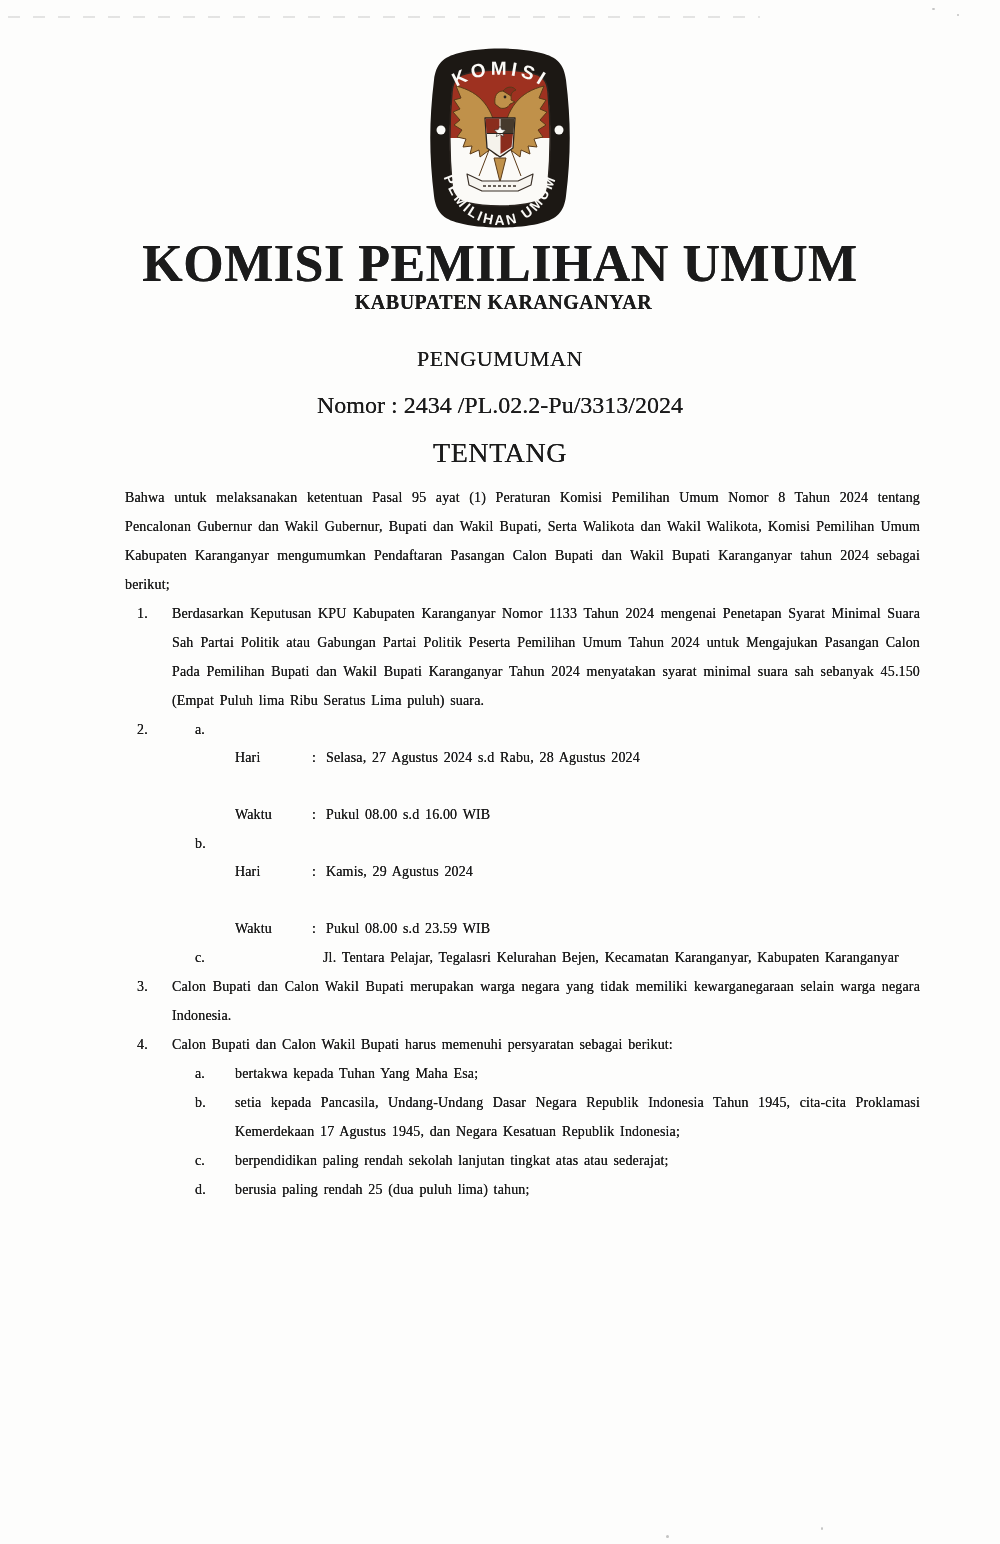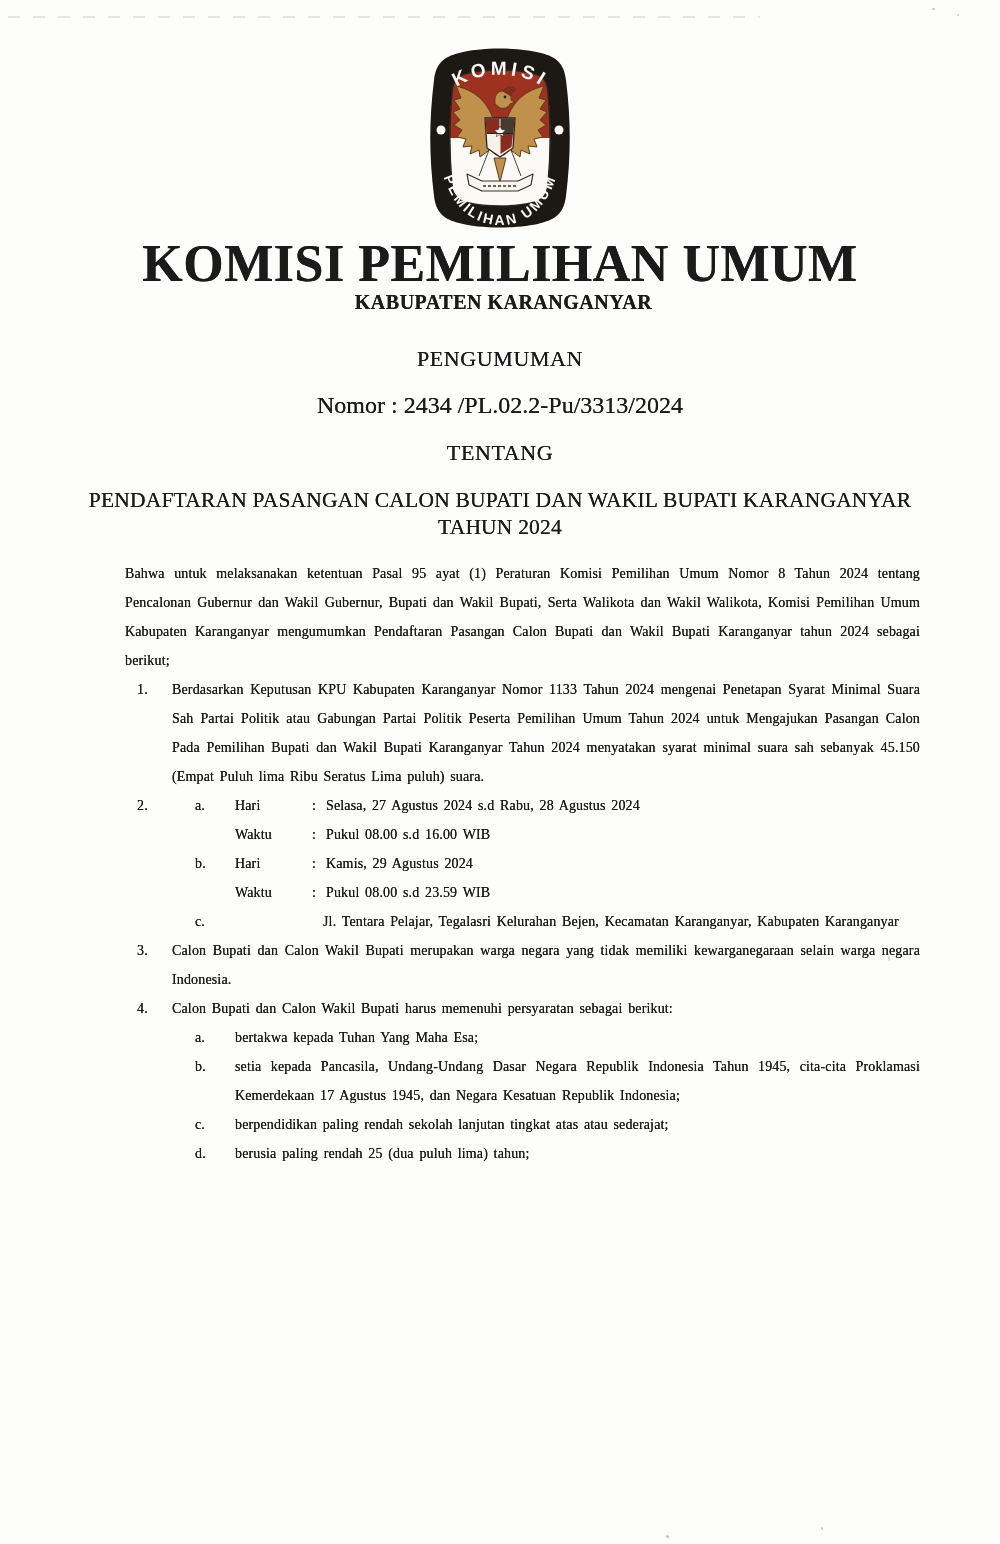--- a/index.html
+++ b/index.html
@@ -27,38 +27,38 @@
   .speck.s5 { top:1527px; left:821px; width:2px; height:3px; }
 
   .logo-wrap { width:150px; margin:46px auto 0 auto; }
   .logo-wrap svg { display:block; }
 
   .hdr { text-align:center; text-shadow:0 0 .3px currentColor; }
   .org    { margin-top:13px; font-size:52px; line-height:42px; font-weight:700; letter-spacing:.5px; }
   .region { margin-top:1px;  font-size:20px; line-height:33px; font-weight:700; letter-spacing:.5px;margin-left:7px; }
   .doctype{ margin-top:28px; font-size:22px; line-height:24px; letter-spacing:.6px;text-align:center; }
   .docnum { margin-top:22px; font-size:24px; line-height:24px; }
-  .about  { margin-top:24px; font-size:22px; line-height:24px; letter-spacing:.6px; }
+  .about  { margin-top:24px; font-size:28px; line-height:24px; letter-spacing:.6px; }
   .subject{ margin-top:22px; font-size:21.5px; line-height:27px; letter-spacing:.2px; }
 
   .doc {
     margin:18px 80px 0 125px;
     width:795px;
     font-size:14px; line-height:29px;
     letter-spacing:.15px; word-spacing:2px;
     text-shadow:0 0 .3px currentColor;
   }
   .intro { text-align:justify; }
   .item { display:flex; align-items:flex-start; }
   .item .num { flex:0 0 47px; padding-left:12px; }
   .item .itext { flex:1; text-align:justify; }
   .sub { display:flex; align-items:flex-start; margin-left:23px; }
   .sub .letter { flex:0 0 40px; }
   .sub .stext { flex:1; text-align:justify; }
-  .kv { display:flex; align-items:flex-end; }
+  .kv { display:flex; align-items:flex-end;margin-top:28px; }
   .kv .k { flex:0 0 77px; }
   .kv .sep { flex:0 0 14px; }
   .kv .v { flex:1; }
   .kv .kwide { flex:0 0 88px; }
   .addr { margin-left:88px; text-align:justify; }
 </style>
 </head>
 <body>
 
 <div class="page">
@@ -129,24 +129,20 @@
         <textPath href="#arcBottom" startOffset="50%" text-anchor="middle">PEMILIHAN UMUM</textPath>
       </text>
     </svg>
   </div>
 
   <div class="hdr org">KOMISI PEMILIHAN UMUM</div>
   <div class="hdr region">KABUPATEN KARANGANYAR</div>
   <div class="hdr doctype">PENGUMUMAN</div>
   <div class="hdr docnum">Nomor : 2434 /PL.02.2-Pu/3313/2024</div>
   <div class="hdr about">TENTANG</div>
-  <div class="hdr subject">
-    <div>PENDAFTARAN PASANGAN CALON BUPATI DAN WAKIL BUPATI KARANGANYAR</div>
-    <div>TAHUN 2024</div>
-  </div>
 
   <div class="doc">
 
     <p class="intro">Bahwa untuk melaksanakan ketentuan Pasal 95 ayat (1) Peraturan Komisi Pemilihan Umum Nomor 8 Tahun 2024 tentang Pencalonan Gubernur dan Wakil Gubernur, Bupati dan Wakil Bupati, Serta Walikota dan Wakil Walikota, Komisi Pemilihan Umum Kabupaten Karanganyar mengumumkan Pendaftaran Pasangan Calon Bupati dan Wakil Bupati Karanganyar tahun 2024 sebagai berikut;</p>
 
     <div class="item">
       <span class="num">1.</span>
       <span class="itext">Berdasarkan Keputusan KPU Kabupaten Karanganyar Nomor 1133 Tahun 2024 mengenai Penetapan Syarat Minimal Suara Sah Partai Politik atau Gabungan Partai Politik Peserta Pemilihan Umum Tahun 2024 untuk Mengajukan Pasangan Calon Pada Pemilihan Bupati dan Wakil Bupati Karanganyar Tahun 2024 menyatakan syarat minimal suara sah sebanyak 45.150 (Empat Puluh lima Ribu Seratus Lima puluh) suara.</span>
     </div>
 

